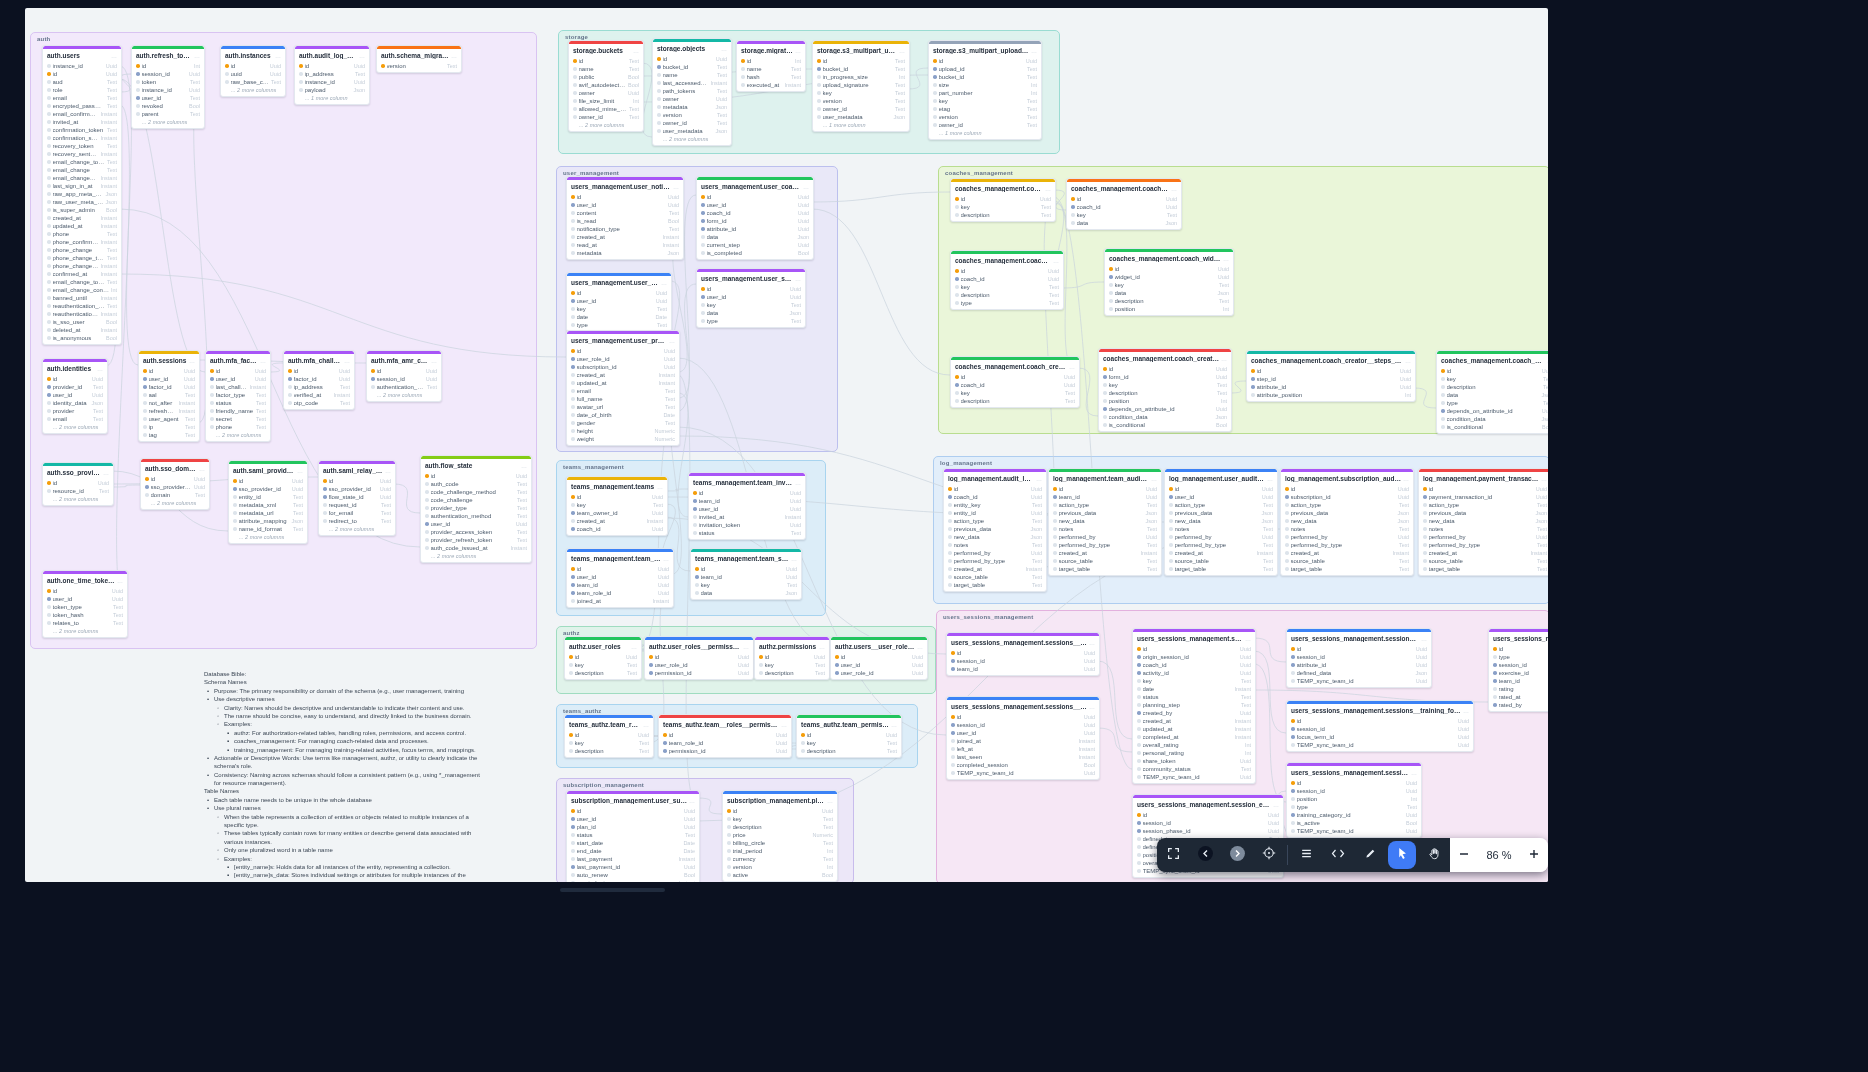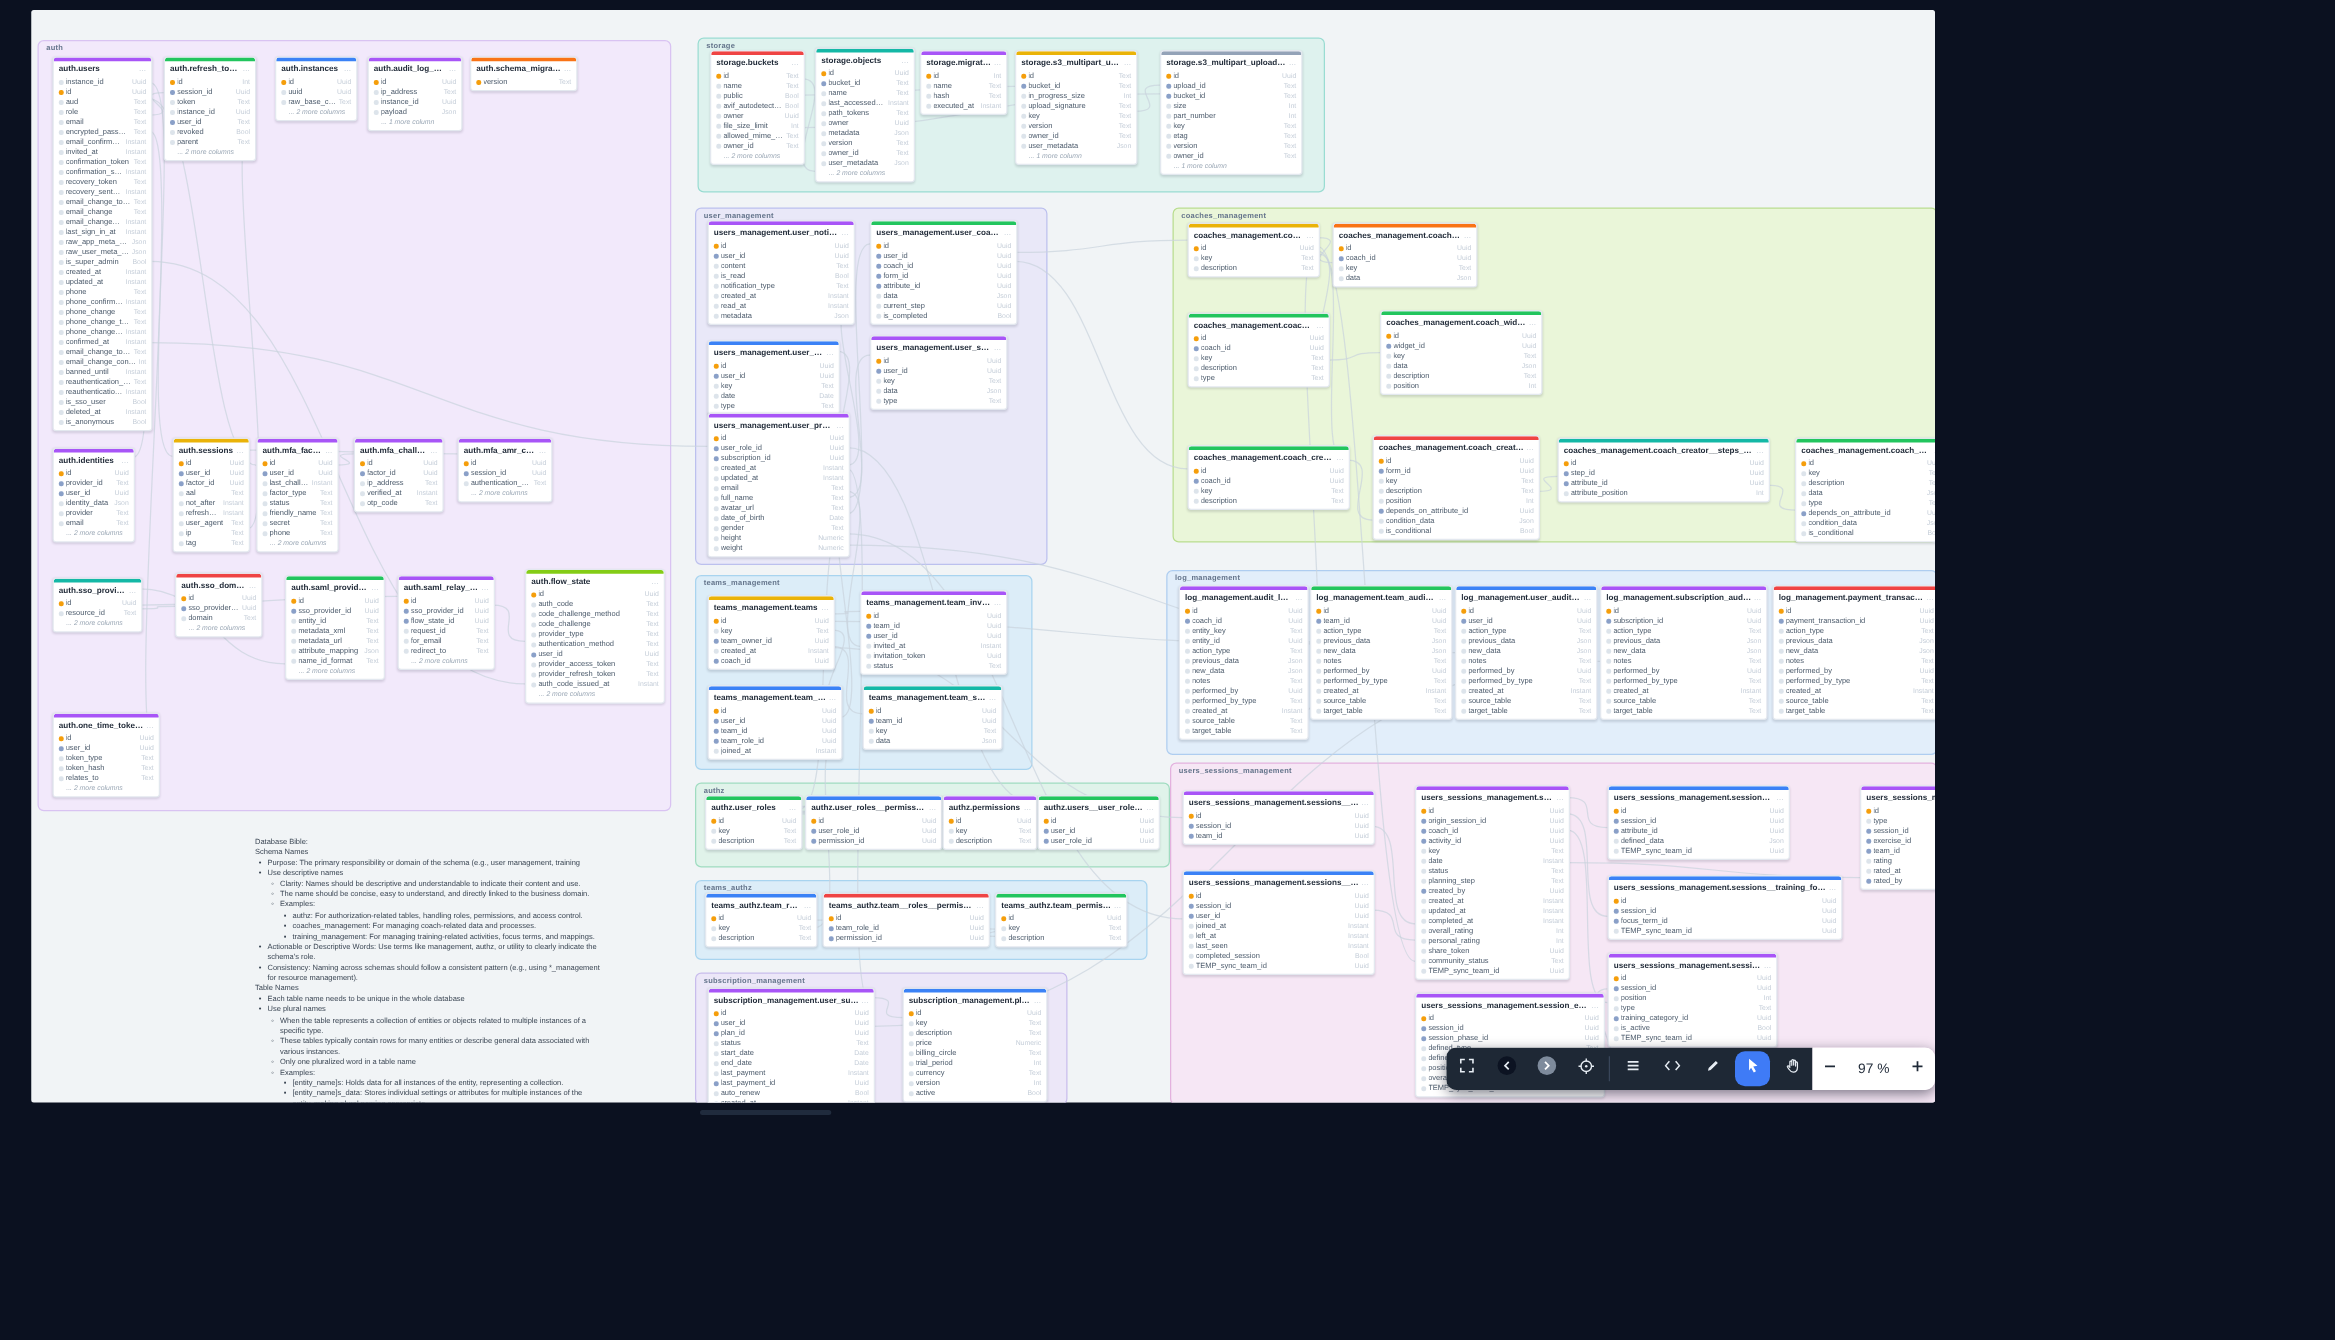--- a/index.html
+++ b/index.html
@@ -93,21 +93,21 @@
               <path d="M3.6 6.5V3.3a.7.7 0 0 1 1.4 0v2.5M5 5.8V2.2a.7.7 0 0 1 1.4 0v3.4M6.4 5.6V2.7a.7.7 0 0 1 1.4 0v3.1M7.8 6.3V4a.7.7 0 0 1 1.4 0v3.2c0 2.1-1.2 3.6-3.1 3.6-1.5 0-2.3-.8-3.1-2.1L1.8 7c-.3-.5.4-1.1.9-.7l.9.9" fill="none" stroke="#e7edf4" stroke-width="0.9" stroke-linecap="round"></path>
             </svg></span>
       </div>
     </div>
     <div class="tb-zoom">
       <div class="tb-zbtn">
         <span><svg width="12" height="12" viewBox="0 0 12 12">
               <path d="M2 6h8" stroke="#1f2937" stroke-width="1.4"></path>
             </svg></span>
       </div>
-      <span class="zoom-label">97 %</span>
+      <span class="zoom-label">86 %</span>
       <div class="tb-zbtn">
         <span><svg width="12" height="12" viewBox="0 0 12 12">
               <path d="M6 2v8M2 6h8" stroke="#1f2937" stroke-width="1.4"></path>
             </svg></span>
       </div>
     </div>
   </div>
 <div class="group" style="left: 5px; top: 24px; width: 505px; height: 615px; background: rgb(242, 233, 251); border-color: rgb(217, 195, 242);">
       <div class="group-label">auth</div>
     </div>

